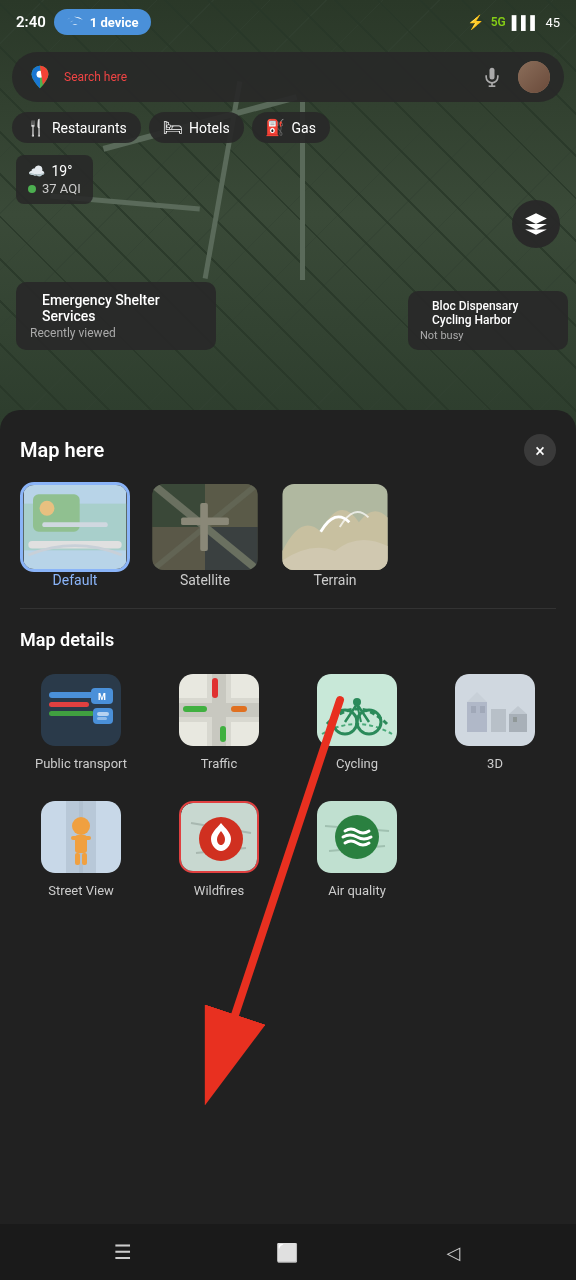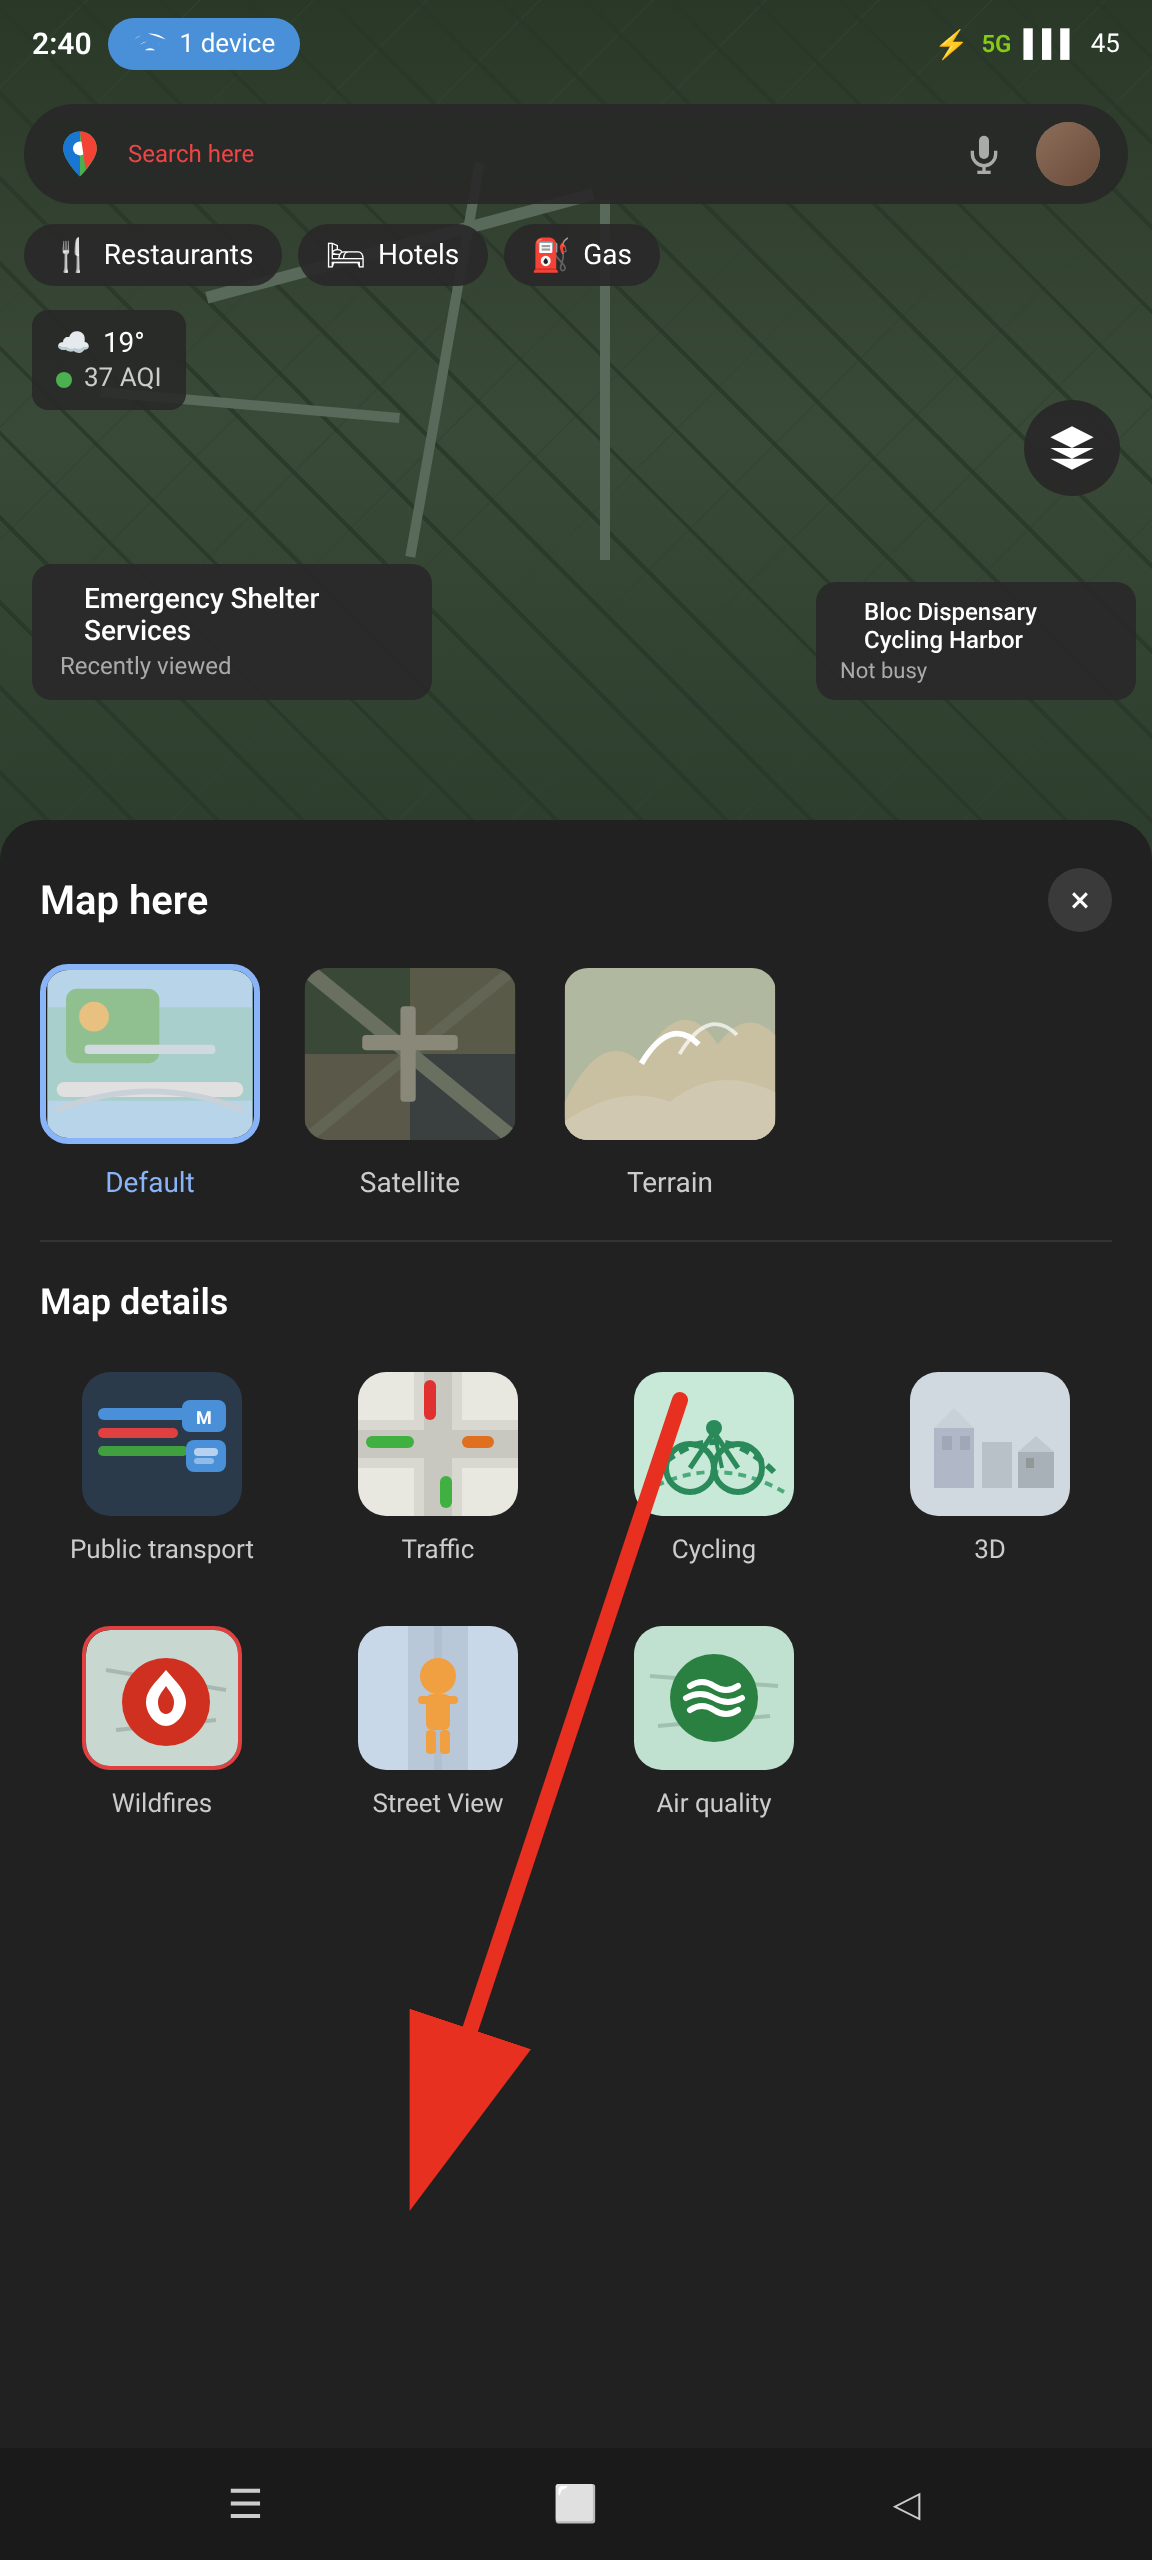--- a/index.html
+++ b/index.html
@@ -86,21 +86,21 @@
       align-items: center;
       gap: 6px;
     }
     .hotspot-icon {
       width: 18px;
       height: 18px;
     }
     .hotspot-text {
       color: white;
       font-size: 13px;
-      font-weight: 400;
+      font-weight: 700;
       text-align: right;
     }
     .status-right {
       display: flex;
       align-items: center;
       gap: 6px;
     }
     .battery-icon {
       color: white;
       font-size: 13px;
@@ -289,21 +289,21 @@
     
     .map-type-row {
       display: flex;
       gap: 20px;
       padding: 0 20px 20px 20px;
     }
     .map-type-item {
       display: flex;
       flex-direction: column;
       align-items: center;
-      gap: 12px;
+      gap: 0;
       cursor: pointer;
     }
     .map-type-thumb {
       width: 110px;
       height: 90px;
       border-radius: 14px;
       overflow: hidden;
       position: relative;
       border: 2px solid transparent;
     }
@@ -636,54 +636,54 @@
             <rect x="58" y="43" width="4" height="5" fill="#909898"></rect>
           </svg>
         </div>
         <span class="detail-label">3D</span>
       </div>
 
     </div>
 
     <div class="details-grid" style="margin-top:4px;">
 
-      <div class="detail-item" style="position:relative;">
-        <div class="detail-thumb" style="border:2px solid #e04040;border-radius:14px;">
-          <svg width="80" height="72" viewBox="0 0 80 72">
-            <rect width="80" height="72" rx="12" fill="#c8d8d0"></rect>
-
-            <line x1="10" y1="20" x2="70" y2="30" stroke="#a8b8b0" stroke-width="2"></line>
-            <line x1="15" y1="50" x2="65" y2="45" stroke="#a8b8b0" stroke-width="2"></line>
-
-            <circle cx="40" cy="36" r="22" fill="#d03020"></circle>
-
-            <path d="M40 20 C35 26 30 30 30 36 C30 42 35 48 40 48 C45 48 50 42 50 36 C50 30 45 26 40 20Z" fill="white"></path>
-            <path d="M40 28 C38 31 36 33 36 36 C36 39.5 37.5 42 40 42 C42.5 42 44 39.5 44 36 C44 33 42 31 40 28Z" fill="#d03020"></path>
-          </svg>
-        </div>
-        <span class="detail-label">Wildfires</span>
-      </div>
-
       <div class="detail-item">
         <div class="detail-thumb">
           <svg width="80" height="72" viewBox="0 0 80 72">
             <rect width="80" height="72" rx="12" fill="#c8d8e8"></rect>
 
             <rect x="25" y="0" width="30" height="72" fill="#b8c8d8"></rect>
             <rect x="38" y="0" width="4" height="72" fill="#a8b8c8" opacity="0.5"></rect>
 
             <circle cx="40" cy="25" r="9" fill="#f0a040"></circle>
             <rect x="34" y="34" width="12" height="18" rx="3" fill="#f0a040"></rect>
             <rect x="30" y="35" width="8" height="4" rx="2" fill="#f0a040"></rect>
             <rect x="42" y="35" width="8" height="4" rx="2" fill="#f0a040"></rect>
             <rect x="34" y="52" width="5" height="12" rx="2" fill="#f0a040"></rect>
             <rect x="41" y="52" width="5" height="12" rx="2" fill="#f0a040"></rect>
           </svg>
         </div>
         <span class="detail-label">Street View</span>
+      </div>
+
+      <div class="detail-item" style="position:relative;">
+        <div class="detail-thumb" style="border:2px solid #e04040;border-radius:14px;">
+          <svg width="80" height="72" viewBox="0 0 80 72">
+            <rect width="80" height="72" rx="12" fill="#c8d8d0"></rect>
+
+            <line x1="10" y1="20" x2="70" y2="30" stroke="#a8b8b0" stroke-width="2"></line>
+            <line x1="15" y1="50" x2="65" y2="45" stroke="#a8b8b0" stroke-width="2"></line>
+
+            <circle cx="40" cy="36" r="22" fill="#d03020"></circle>
+
+            <path d="M40 20 C35 26 30 30 30 36 C30 42 35 48 40 48 C45 48 50 42 50 36 C50 30 45 26 40 20Z" fill="white"></path>
+            <path d="M40 28 C38 31 36 33 36 36 C36 39.5 37.5 42 40 42 C42.5 42 44 39.5 44 36 C44 33 42 31 40 28Z" fill="#d03020"></path>
+          </svg>
+        </div>
+        <span class="detail-label">Wildfires</span>
       </div>
 
       <div class="detail-item">
         <div class="detail-thumb">
           <svg width="80" height="72" viewBox="0 0 80 72">
             <rect width="80" height="72" rx="12" fill="#c0e0d0"></rect>
 
             <line x1="8" y1="25" x2="72" y2="30" stroke="#a0c0b0" stroke-width="2"></line>
             <line x1="12" y1="50" x2="68" y2="45" stroke="#a0c0b0" stroke-width="2"></line>
 

